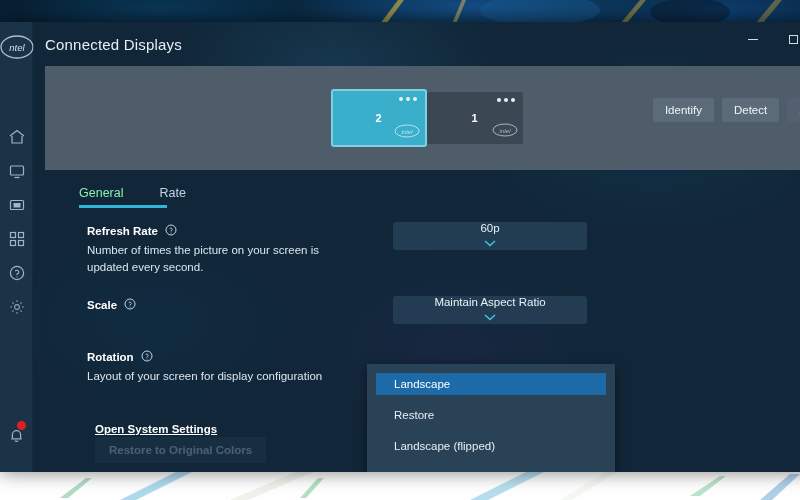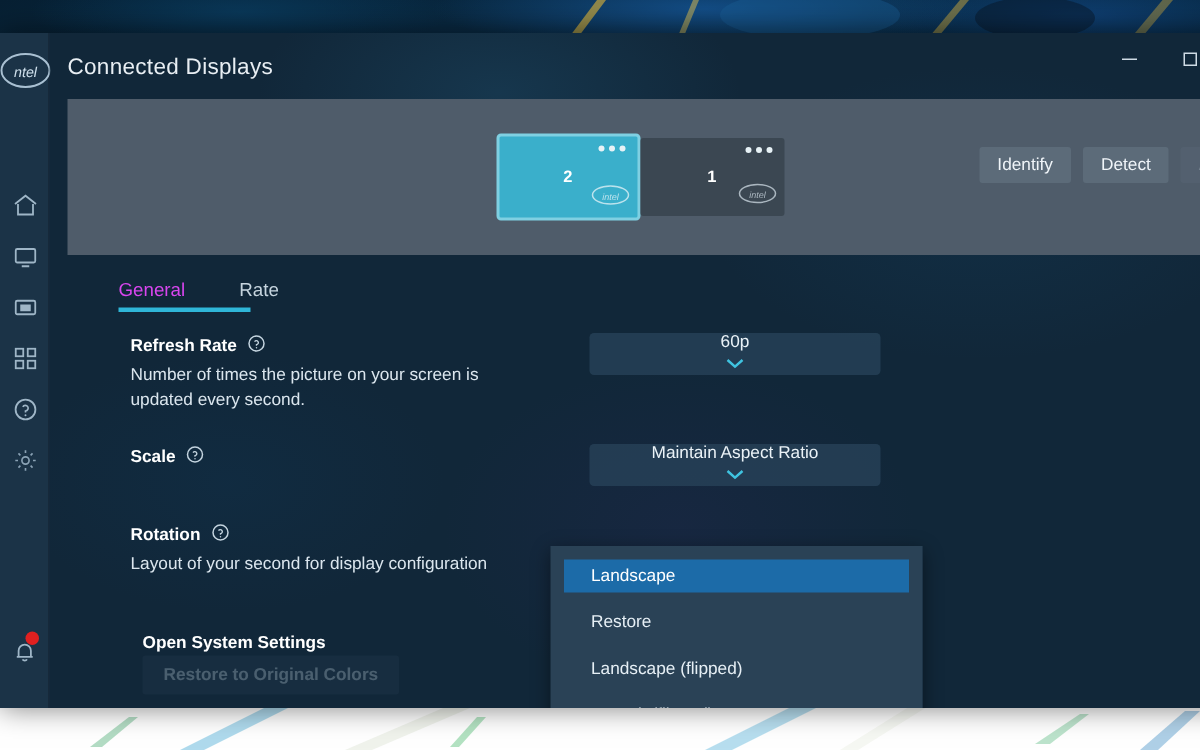--- a/index.html
+++ b/index.html
@@ -197,21 +197,21 @@
     display: flex;
     gap: 36px;
     position: relative;
   }
   .tab {
     font-size: 12.5px;
     color: #c6d4de;
     padding-bottom: 8px;
     cursor: pointer;
   }
-  .tab.active { color: #d946ef; }
+  .tab.active { color: #86efac; }
   #tab-underline {
     position: absolute;
     left: 46px; bottom: 0;
     width: 88px; height: 3px;
     background: #2fb6d8;
   }
 
   
   .setting-row {
     display: flex;
@@ -295,20 +295,21 @@
   #footer-area {
     padding-left: 62px;
     margin-top: 34px;
   }
   #system-settings-link {
     font-size: 11.5px;
     font-weight: bold;
     color: #ffffff;
     cursor: pointer;
     display: inline-block;
+    text-decoration: underline;
   }
   #restore-btn {
     margin-top: 0;
     display: inline-flex;
     align-items: center;
     justify-content: center;
     height: 26px;
     padding: 0 14px;
     font-size: 11.5px;
     color: rgba(210,225,235,.28);
@@ -579,21 +580,21 @@
           <div class="setting-title-line">
             <span class="setting-title">Rotation</span>
             <span class="help-icon">
               <svg width="12" height="12" viewBox="0 0 12 12" fill="none" stroke="#c3d3de" stroke-width="1">
                 <circle cx="6" cy="6" r="5"></circle>
                 <path d="M4.7 4.8 A1.35 1.35 0 1 1 6 6.8 V7.5" stroke-width=".9"></path>
                 <circle cx="6" cy="8.9" r=".5" fill="#c3d3de" stroke="none"></circle>
               </svg>
             </span>
           </div>
-          <div class="setting-desc">Layout of your second for display configuration</div>
+          <div class="setting-desc">Layout of your screen for display configuration</div>
         </div>
         <div class="setting-right"></div>
       </div>
 
       <div id="footer-area">
         <div id="system-settings-link">Open System Settings</div>
         <br>
         <div id="restore-btn">Restore to Original Colors</div>
       </div>
 

